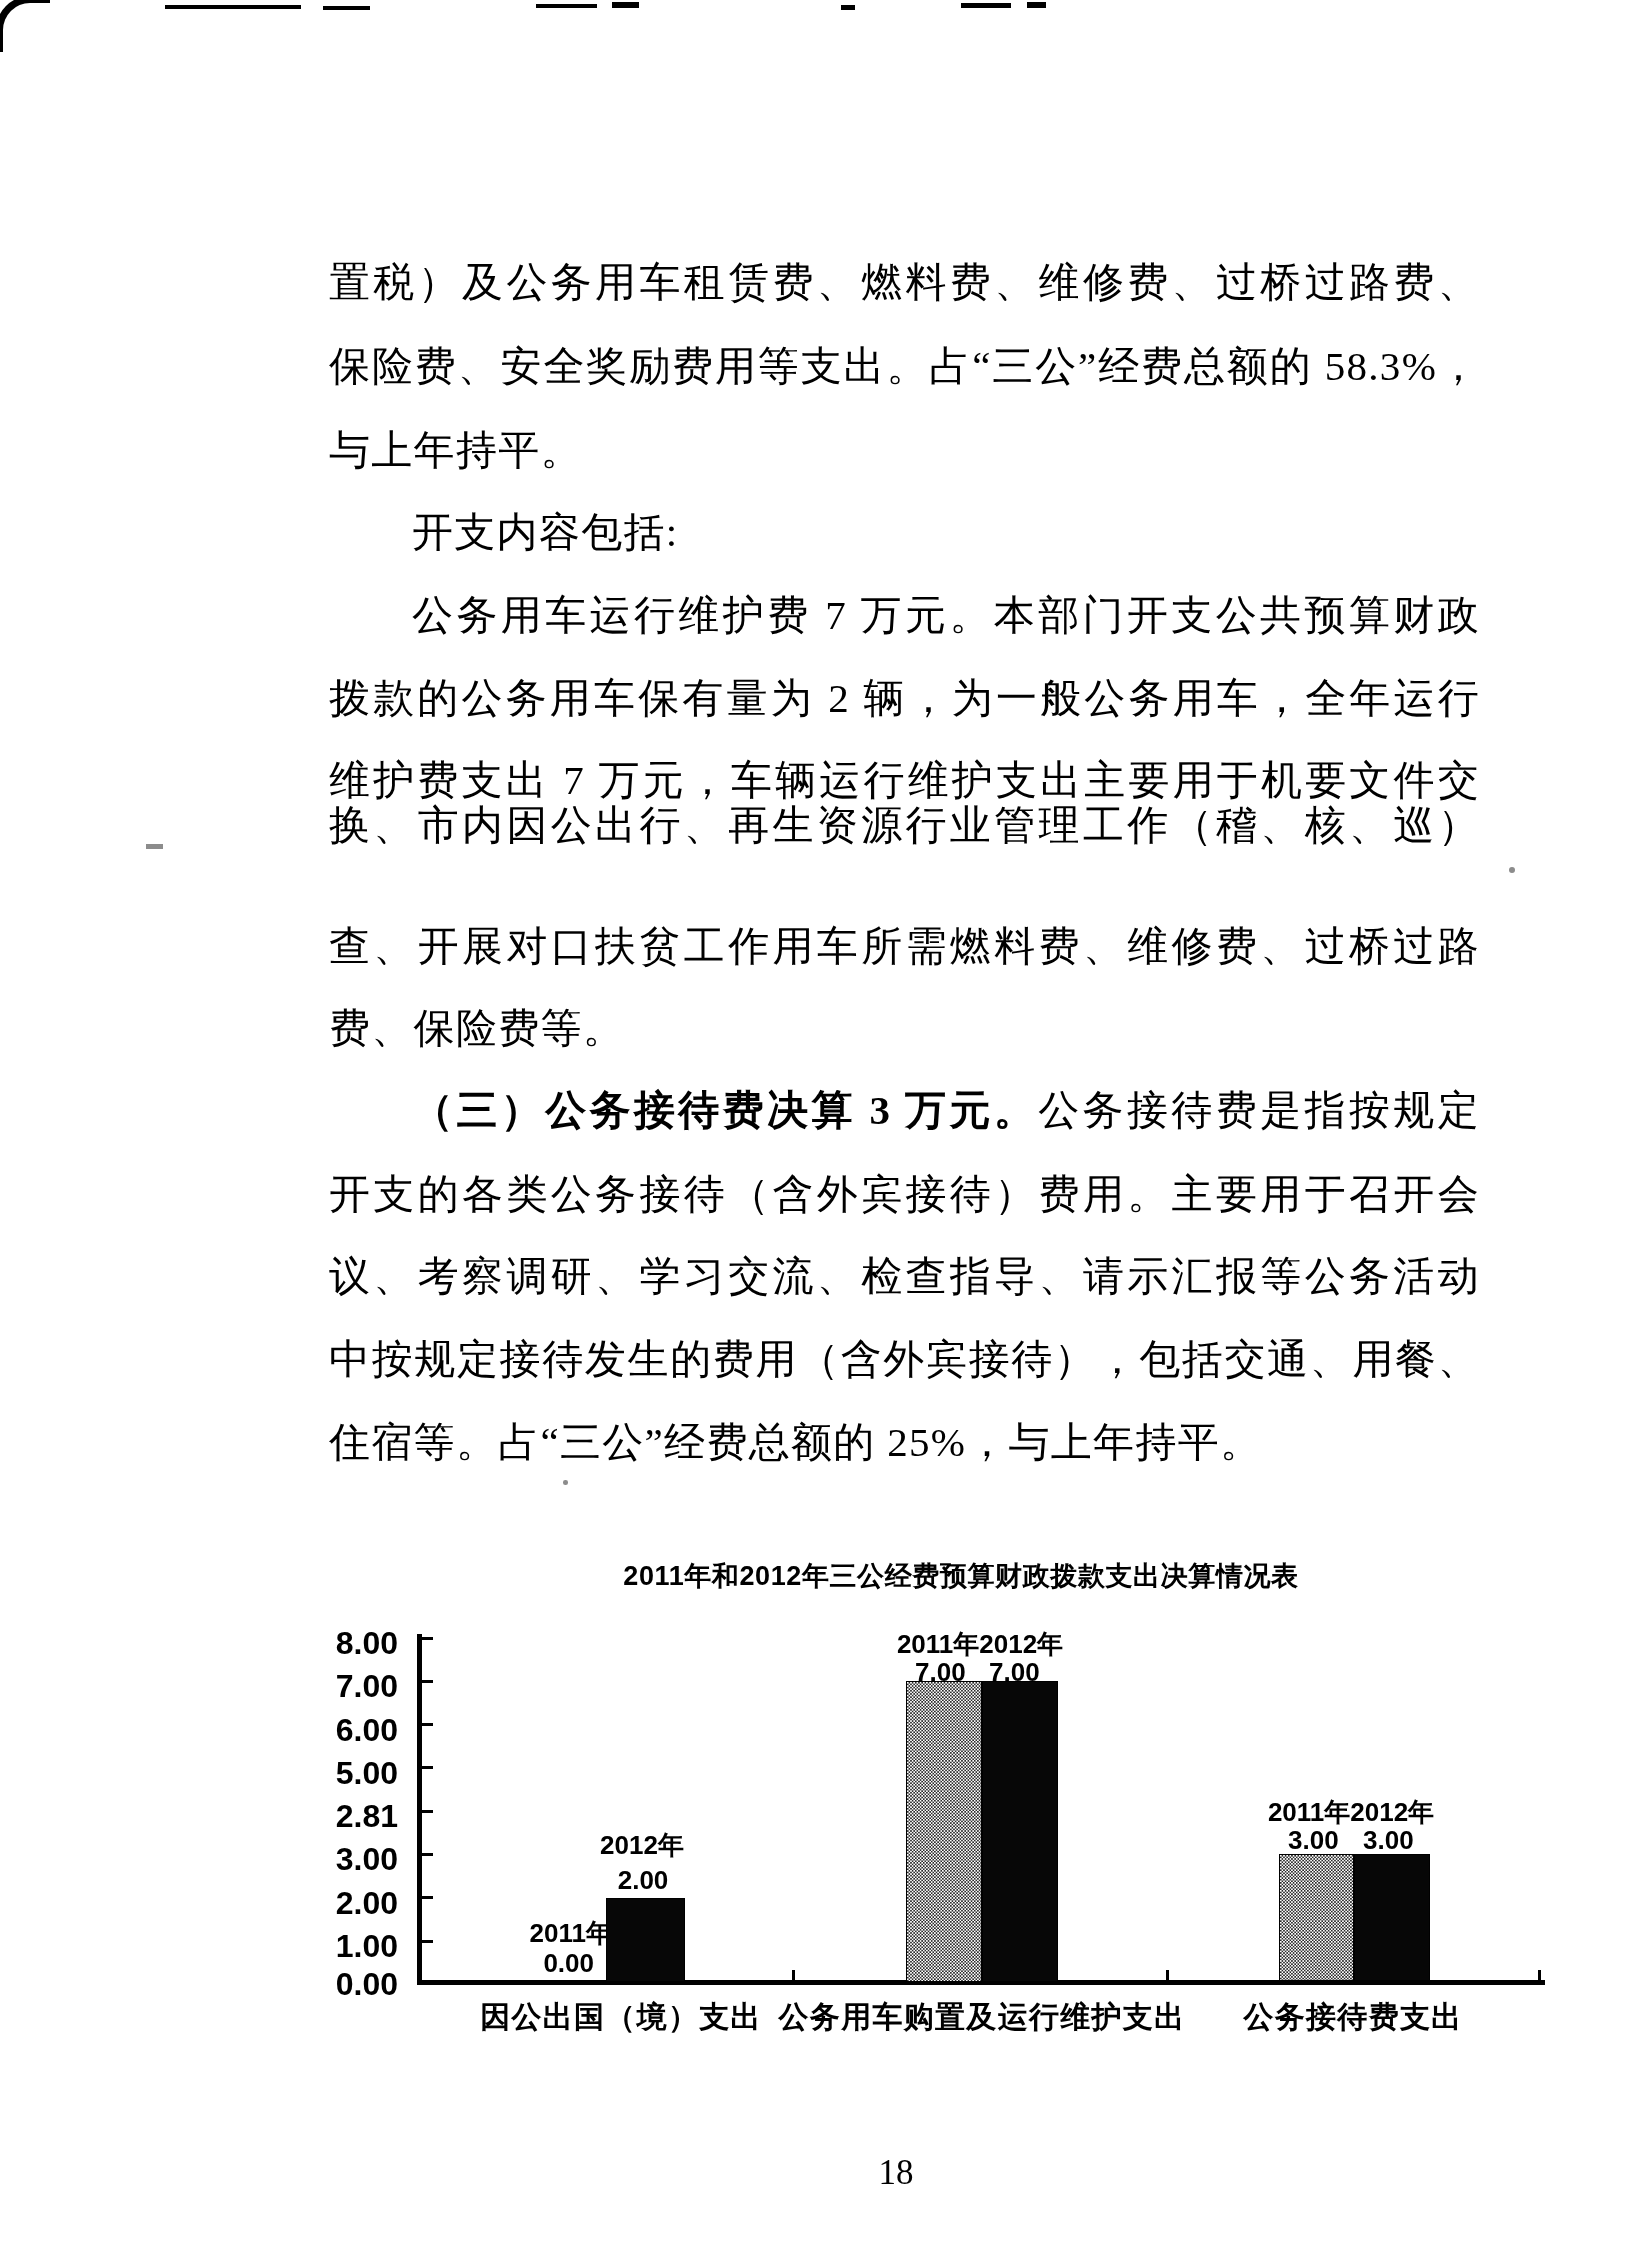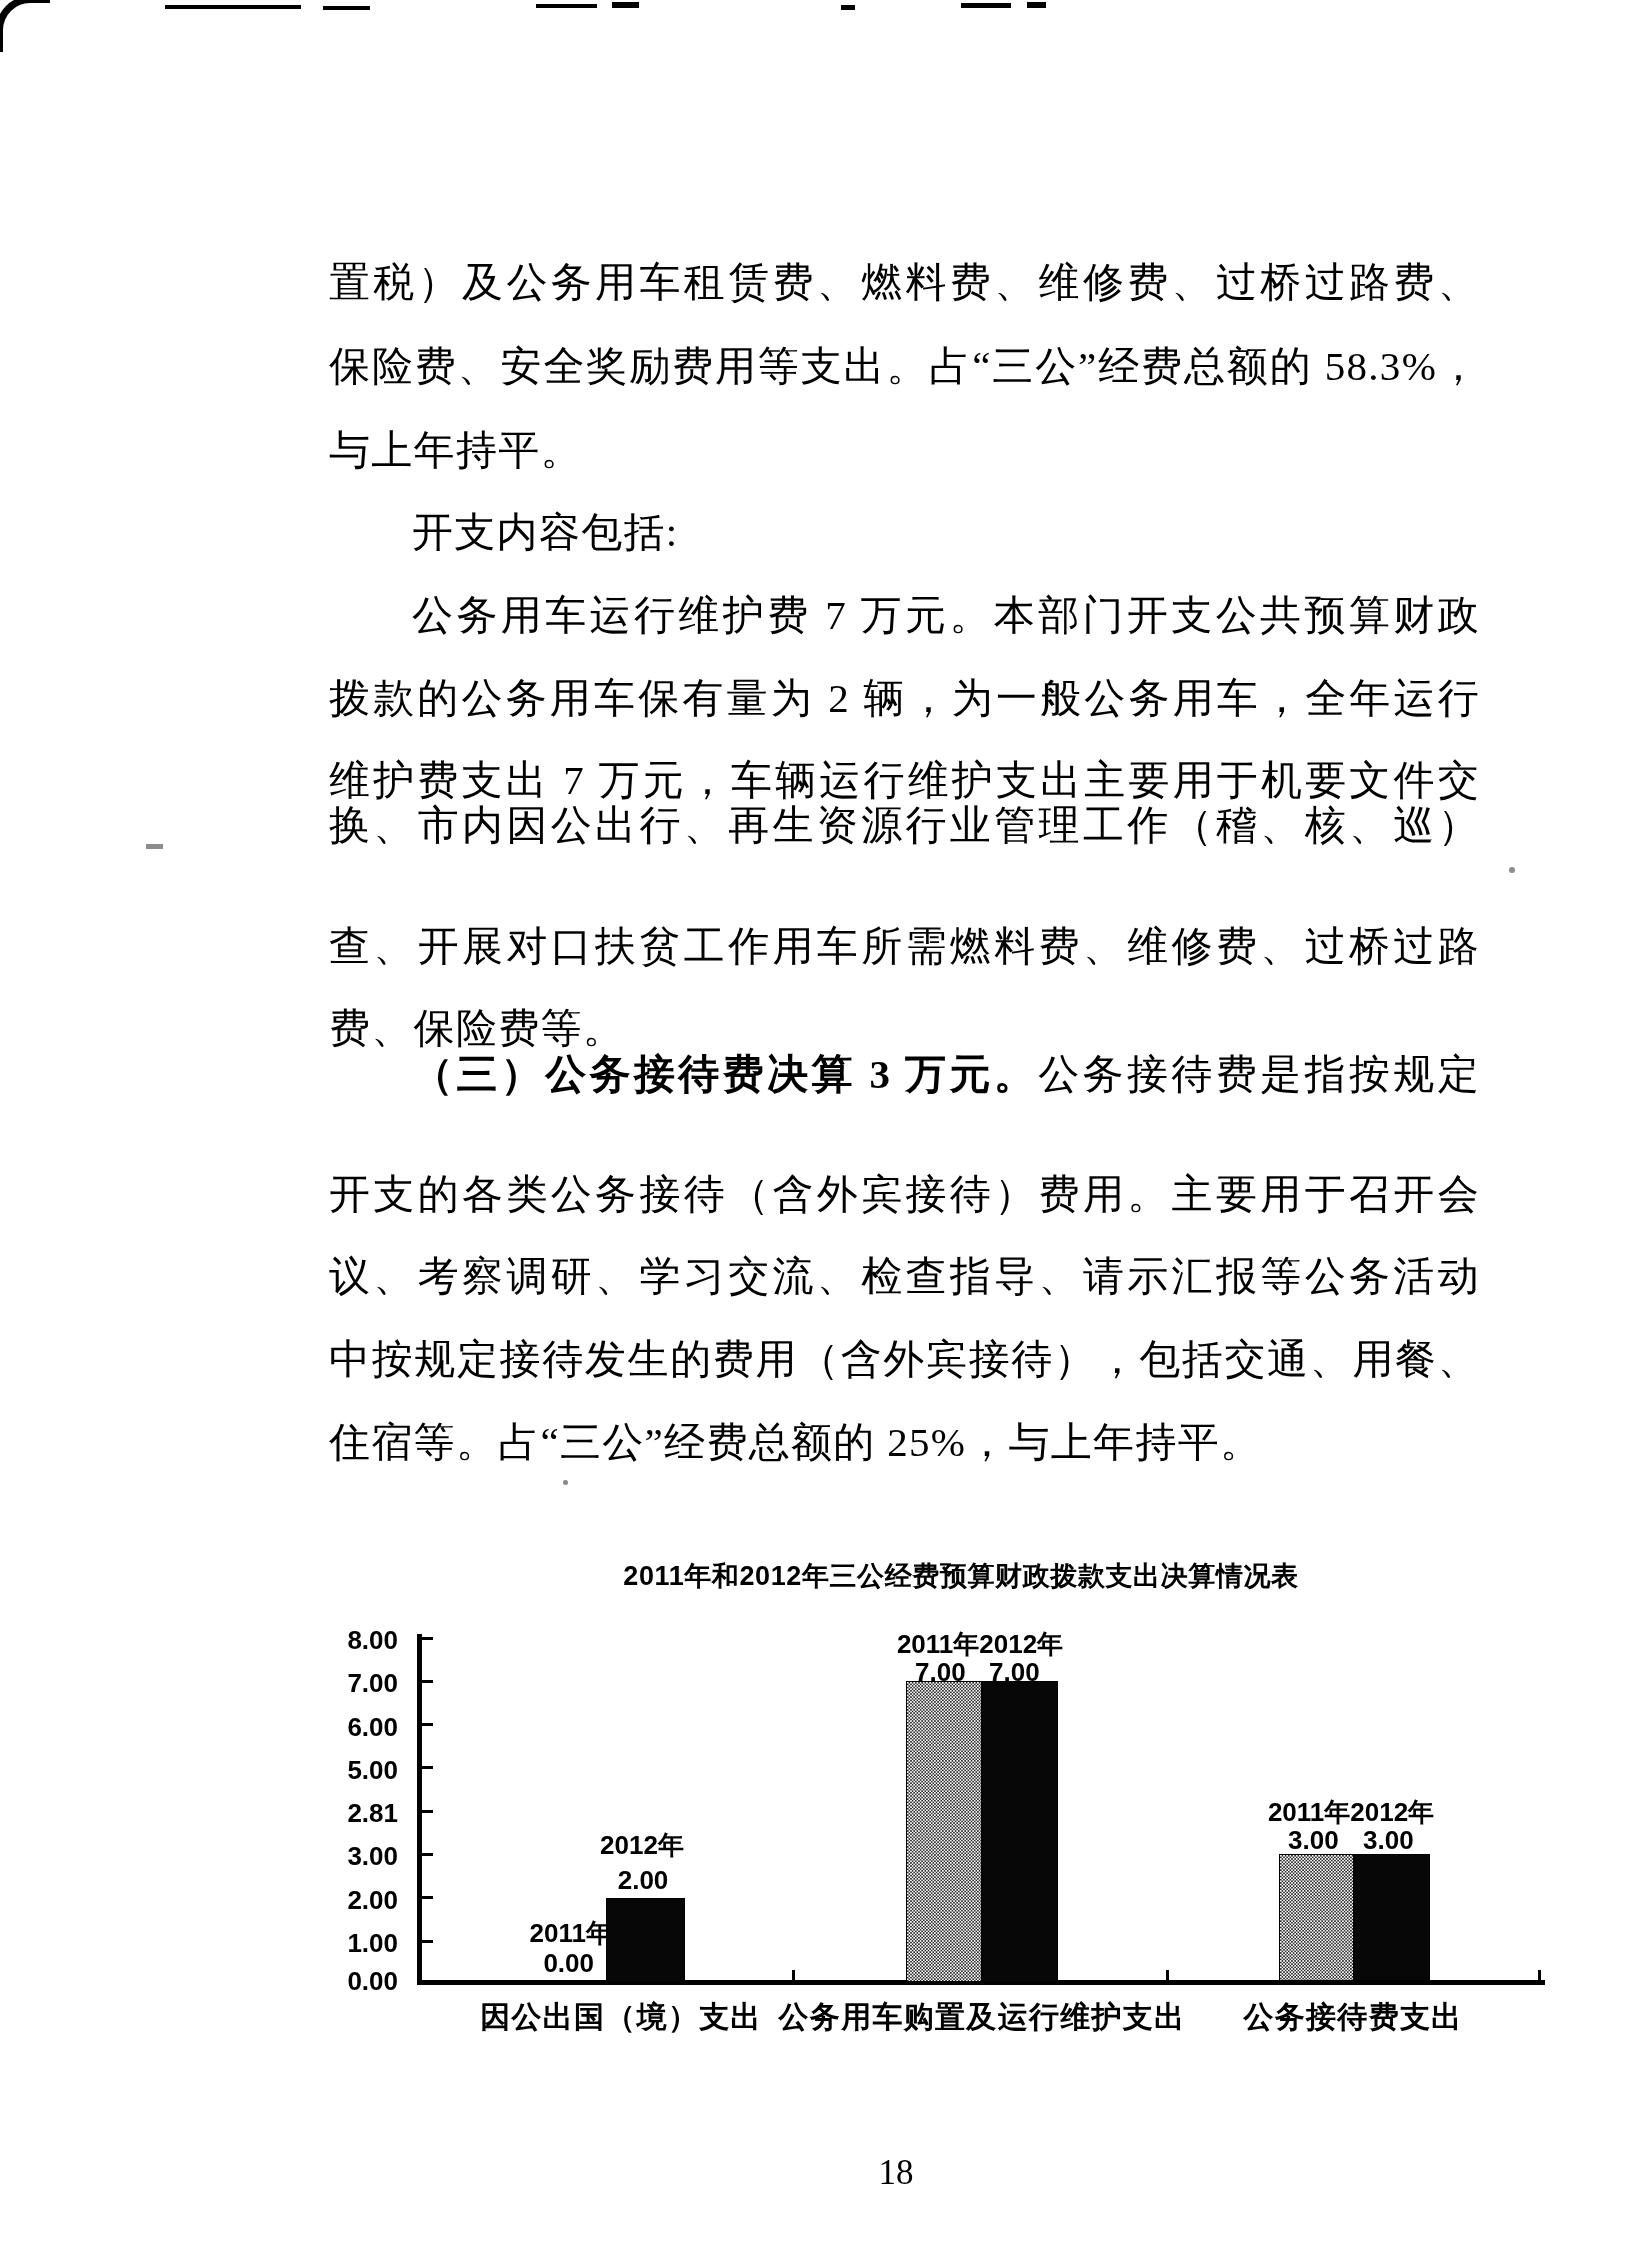--- a/index.html
+++ b/index.html
@@ -17,21 +17,21 @@
   .bline.indent{text-indent:83px;}
   .bline .b{font-weight:bold;}
   
   .chart-title{
     position:absolute;left:961px;top:1558px;transform:translateX(-50%);
     font-family:"Liberation Sans", sans-serif;font-weight:bold;
     font-size:27px;letter-spacing:0.6px;white-space:nowrap;
   }
   .ylab{
     position:absolute;left:278px;width:120px;text-align:right;
-    font-family:"Liberation Sans", sans-serif;font-weight:bold;font-size:26px;
+    font-family:"Liberation Sans", sans-serif;font-weight:bold;font-size:32px;
   }
   .yaxis{position:absolute;left:417px;top:1634px;width:4.5px;height:351px;background:#000;}
   .xaxis{position:absolute;left:417px;top:1980px;width:1128px;height:5.2px;background:#000;}
   .ytick{position:absolute;left:422px;width:11px;height:3.2px;background:#000;}
   .xtick{position:absolute;top:1970px;width:3.2px;height:11.6px;background:#000;}
   .bar{position:absolute;box-sizing:border-box;}
   .bar-gray{
     border:1.9px solid #000;background-color:#fff;
     background-image:conic-gradient(#2a2a2a 25%, transparent 0 50%, #2a2a2a 0 75%, transparent 0);
     background-size:3.2px 3.2px;
@@ -80,21 +80,21 @@
   <div class="bline" style="top:260px"><span class="b"></span><span>置税）及公务用车租赁费、燃料费、维修费、过桥过路费、</span></div>
   <div class="bline" style="top:344px"><span class="b"></span><span>保险费、安全奖励费用等支出。占“三公”经费总额的 58.3%，</span></div>
   <div class="bline short" style="top:428px"><span class="b"></span><span>与上年持平。</span></div>
   <div class="bline short indent" style="top:510px"><span class="b"></span><span>开支内容包括:</span></div>
   <div class="bline indent" style="top:593px"><span class="b"></span><span>公务用车运行维护费 7 万元。本部门开支公共预算财政</span></div>
   <div class="bline" style="top:676px"><span class="b"></span><span>拨款的公务用车保有量为 2 辆，为一般公务用车，全年运行</span></div>
   <div class="bline" style="top:758px"><span class="b"></span><span>维护费支出 7 万元，车辆运行维护支出主要用于机要文件交</span></div>
   <div class="bline" style="top:803px"><span class="b"></span><span>换、市内因公出行、再生资源行业管理工作（稽、核、巡）</span></div>
   <div class="bline" style="top:924px"><span class="b"></span><span>查、开展对口扶贫工作用车所需燃料费、维修费、过桥过路</span></div>
   <div class="bline short" style="top:1006px"><span class="b"></span><span>费、保险费等。</span></div>
-  <div class="bline indent" style="top:1052px"><span class="b">（三）公务接待费决算 3 万元。</span><span>公务接待费是指按规定</span></div>
+  <div class="bline indent" style="top:1088px"><span class="b">（三）公务接待费决算 3 万元。</span><span>公务接待费是指按规定</span></div>
   <div class="bline" style="top:1172px"><span class="b"></span><span>开支的各类公务接待（含外宾接待）费用。主要用于召开会</span></div>
   <div class="bline" style="top:1254px"><span class="b"></span><span>议、考察调研、学习交流、检查指导、请示汇报等公务活动</span></div>
   <div class="bline" style="top:1337px"><span class="b"></span><span>中按规定接待发生的费用（含外宾接待），包括交通、用餐、</span></div>
   <div class="bline short" style="top:1420px"><span class="b"></span><span>住宿等。占“三公”经费总额的 25%，与上年持平。</span></div>
 
   <div>
     <div class="chart-title">2011年和2012年三公经费预算财政拨款支出决算情况表</div>
 
     <span class="ylab" style="top:1625px">8.00</span>
     <span class="ylab" style="top:1668px">7.00</span>

